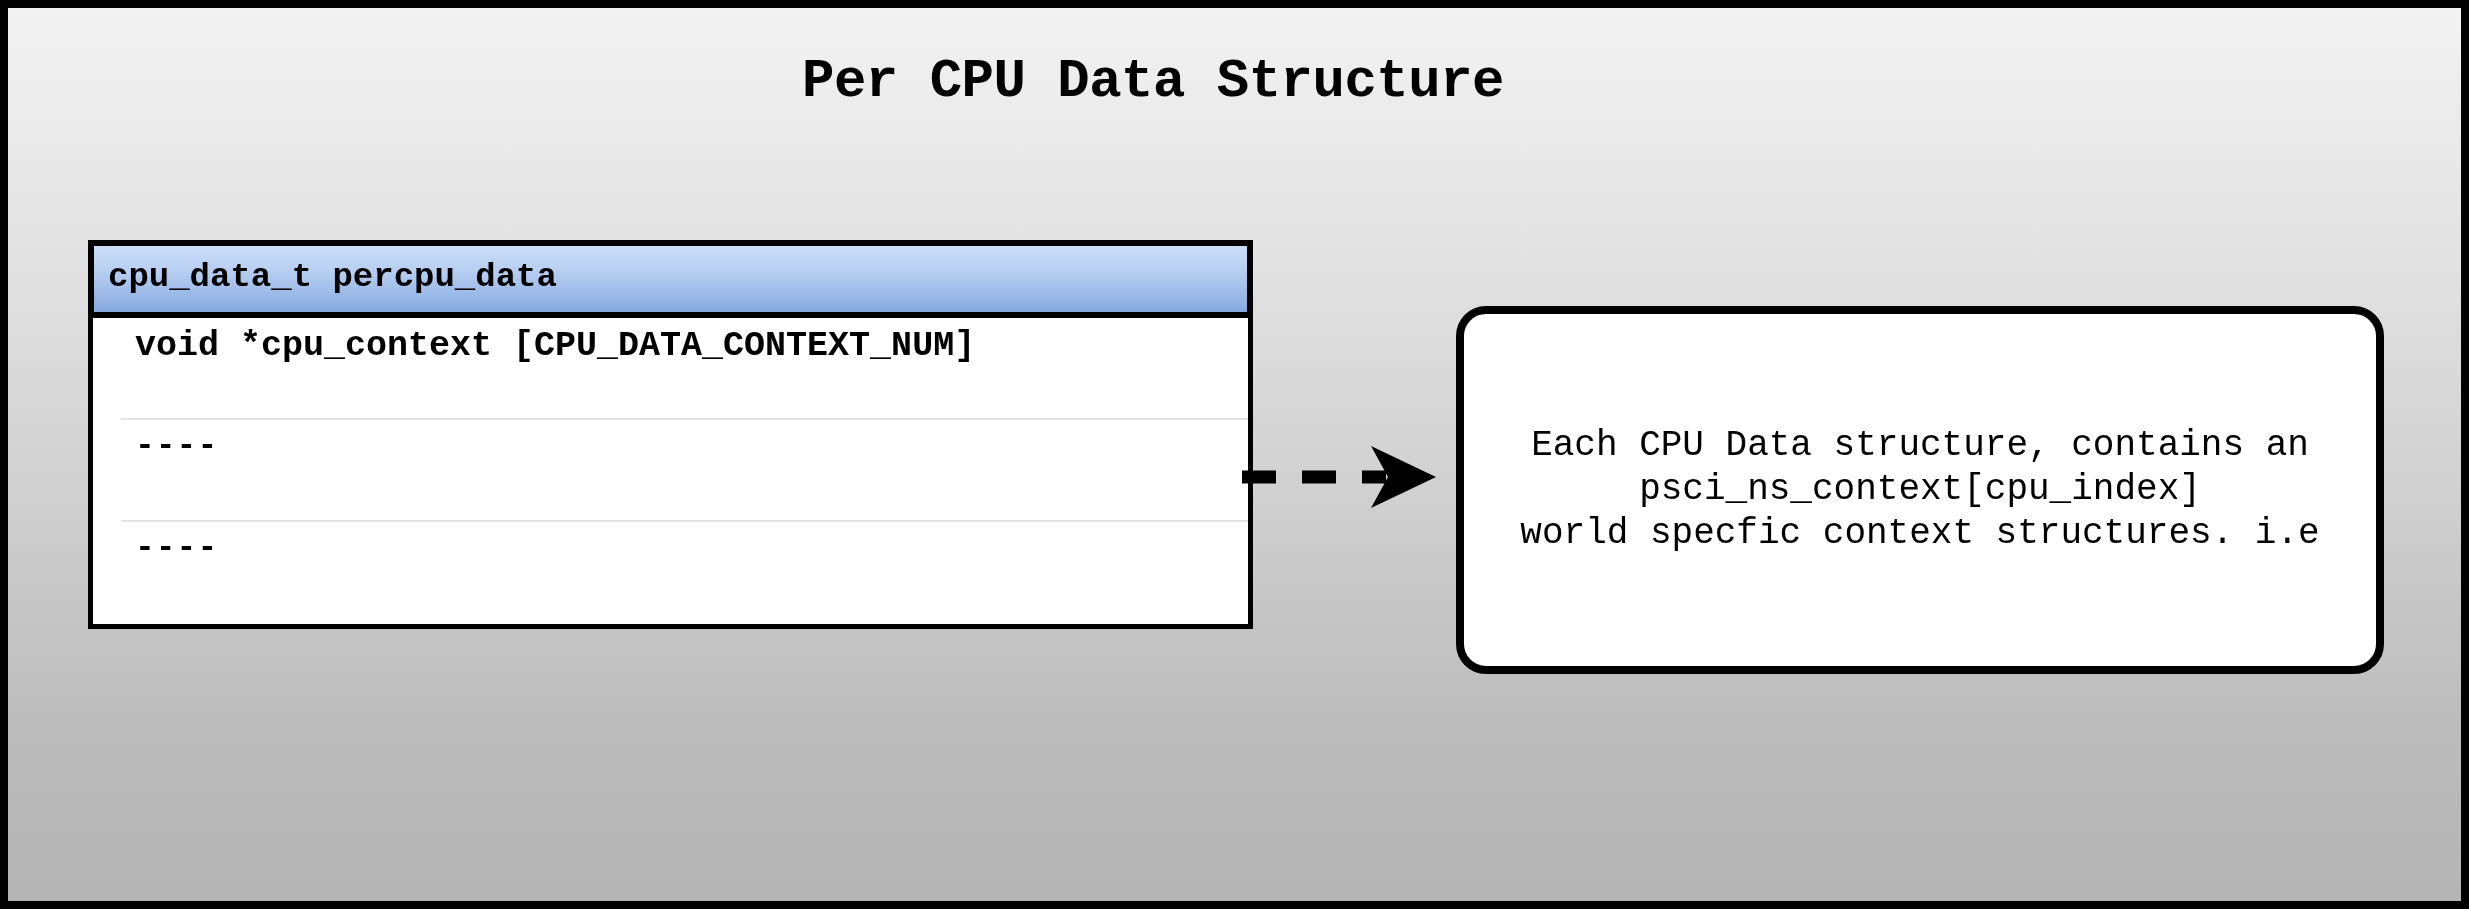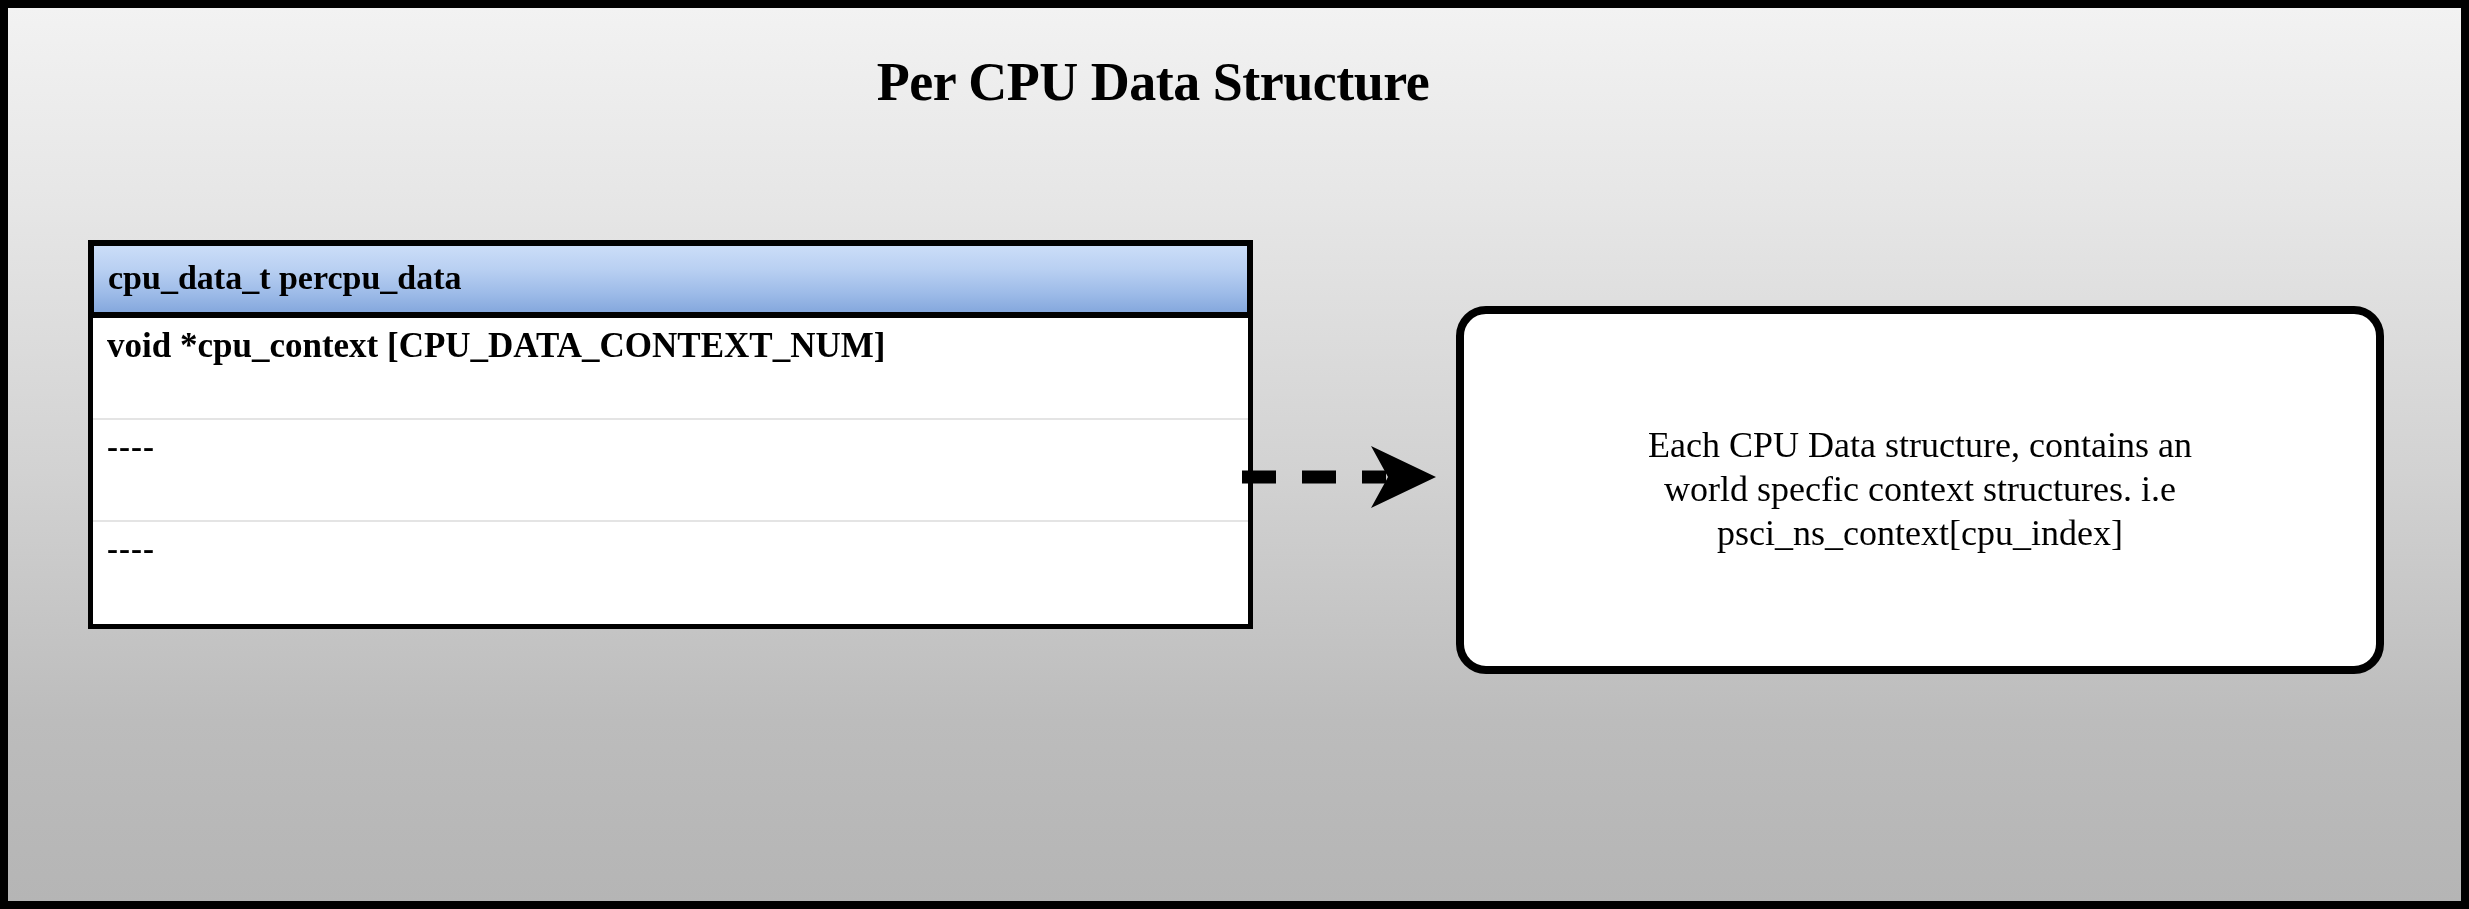--- a/index.html
+++ b/index.html
@@ -9,21 +9,21 @@
   }
 
   #canvas {
     position: relative;
     width: 2469px;
     height: 909px;
     background: linear-gradient(to bottom, #f2f2f2 0%, #e6e6e6 22%, #d2d2d2 52%, #bcbcbc 80%, #b5b5b5 100%);
     box-sizing: border-box;
     border: 8px solid #000000;
     overflow: hidden;
-    font-family: Liberation Serif, serif;
+    font-family: Liberation Mono, monospace;
   }
 
   
   #diagram-title {
     position: absolute;
     left: 0;
     top: 46px;
     width: 2290px;
     text-align: center;
     font-size: 54px;
@@ -66,20 +66,21 @@
     box-sizing: border-box;
     height: 102px;
     padding: 10px 0 0 14px;
     border-bottom: 2px solid #e4e4e4;
     overflow: visible;
     white-space: nowrap;
     font-size: 35px;
     font-weight: bold;
     color: #000000;
     line-height: 1.05;
+    margin-left: 28px;
   }
   .struct-row:last-child { border-bottom: none; }
 
   .struct-row.row-dashes {
     font-size: 33px;
     letter-spacing: 1px;
   }
 
   
   #flow-arrow {
@@ -142,17 +143,17 @@
 
   <div id="flow-arrow">
     <svg width="210" height="80" viewBox="0 0 210 80" xmlns="http://www.w3.org/2000/svg">
       <line x1="6" y1="39" x2="150" y2="39" stroke="#000000" stroke-width="13" stroke-dasharray="34,26" stroke-linecap="butt"></line>
       <path d="M 135 8 L 200 39 L 135 70 L 152 39 Z" fill="#000000"></path>
     </svg>
   </div>
 
   <div id="callout-note">
     <span class="nline">Each CPU Data structure, contains an</span>
+    <span class="nline">psci_ns_context[cpu_index]</span>
     <span class="nline">world specfic context structures. i.e</span>
-    <span class="nline">psci_ns_context[cpu_index]</span>
   </div>
 
 </div>
 
 </body></html>

